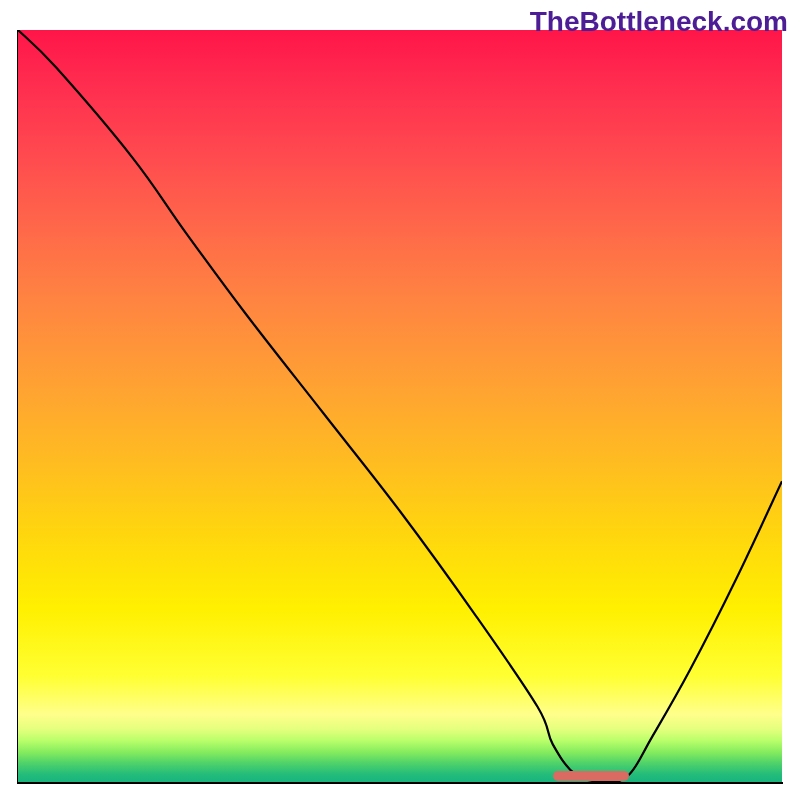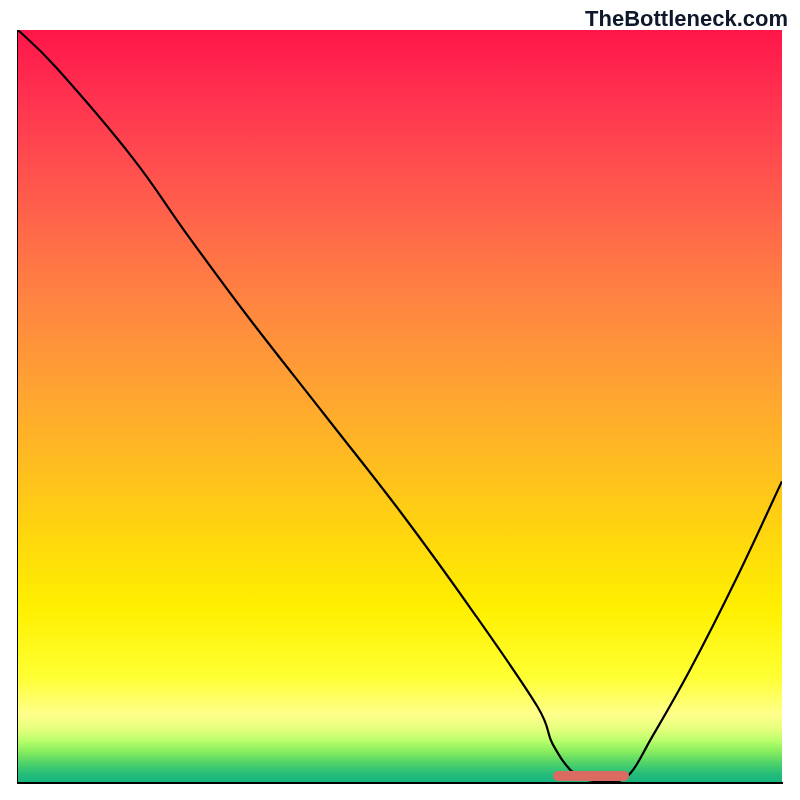--- a/index.html
+++ b/index.html
@@ -7,23 +7,23 @@
     width: 800px;
     height: 800px;
     background: #fff;
     position: relative;
     font-family: Arial, sans-serif;
   }
   .watermark {
     position: absolute;
     top: 6px;
     right: 12px;
-    font-size: 22px;
+    font-size: 28px;
     font-weight: bold;
-    color: #0f172a;
+    color: #4c1d95;
     z-index: 10;
   }
   .chart {
     position: absolute;
     left: 18px;
     top: 30px;
     width: 764px;
     height: 752px;
   }
   .plot-area {

